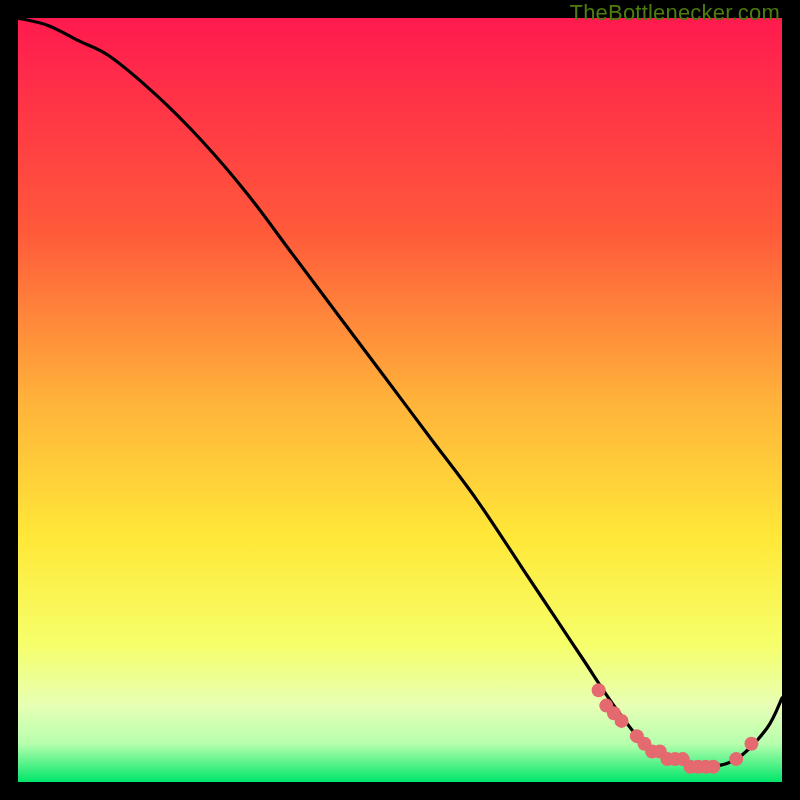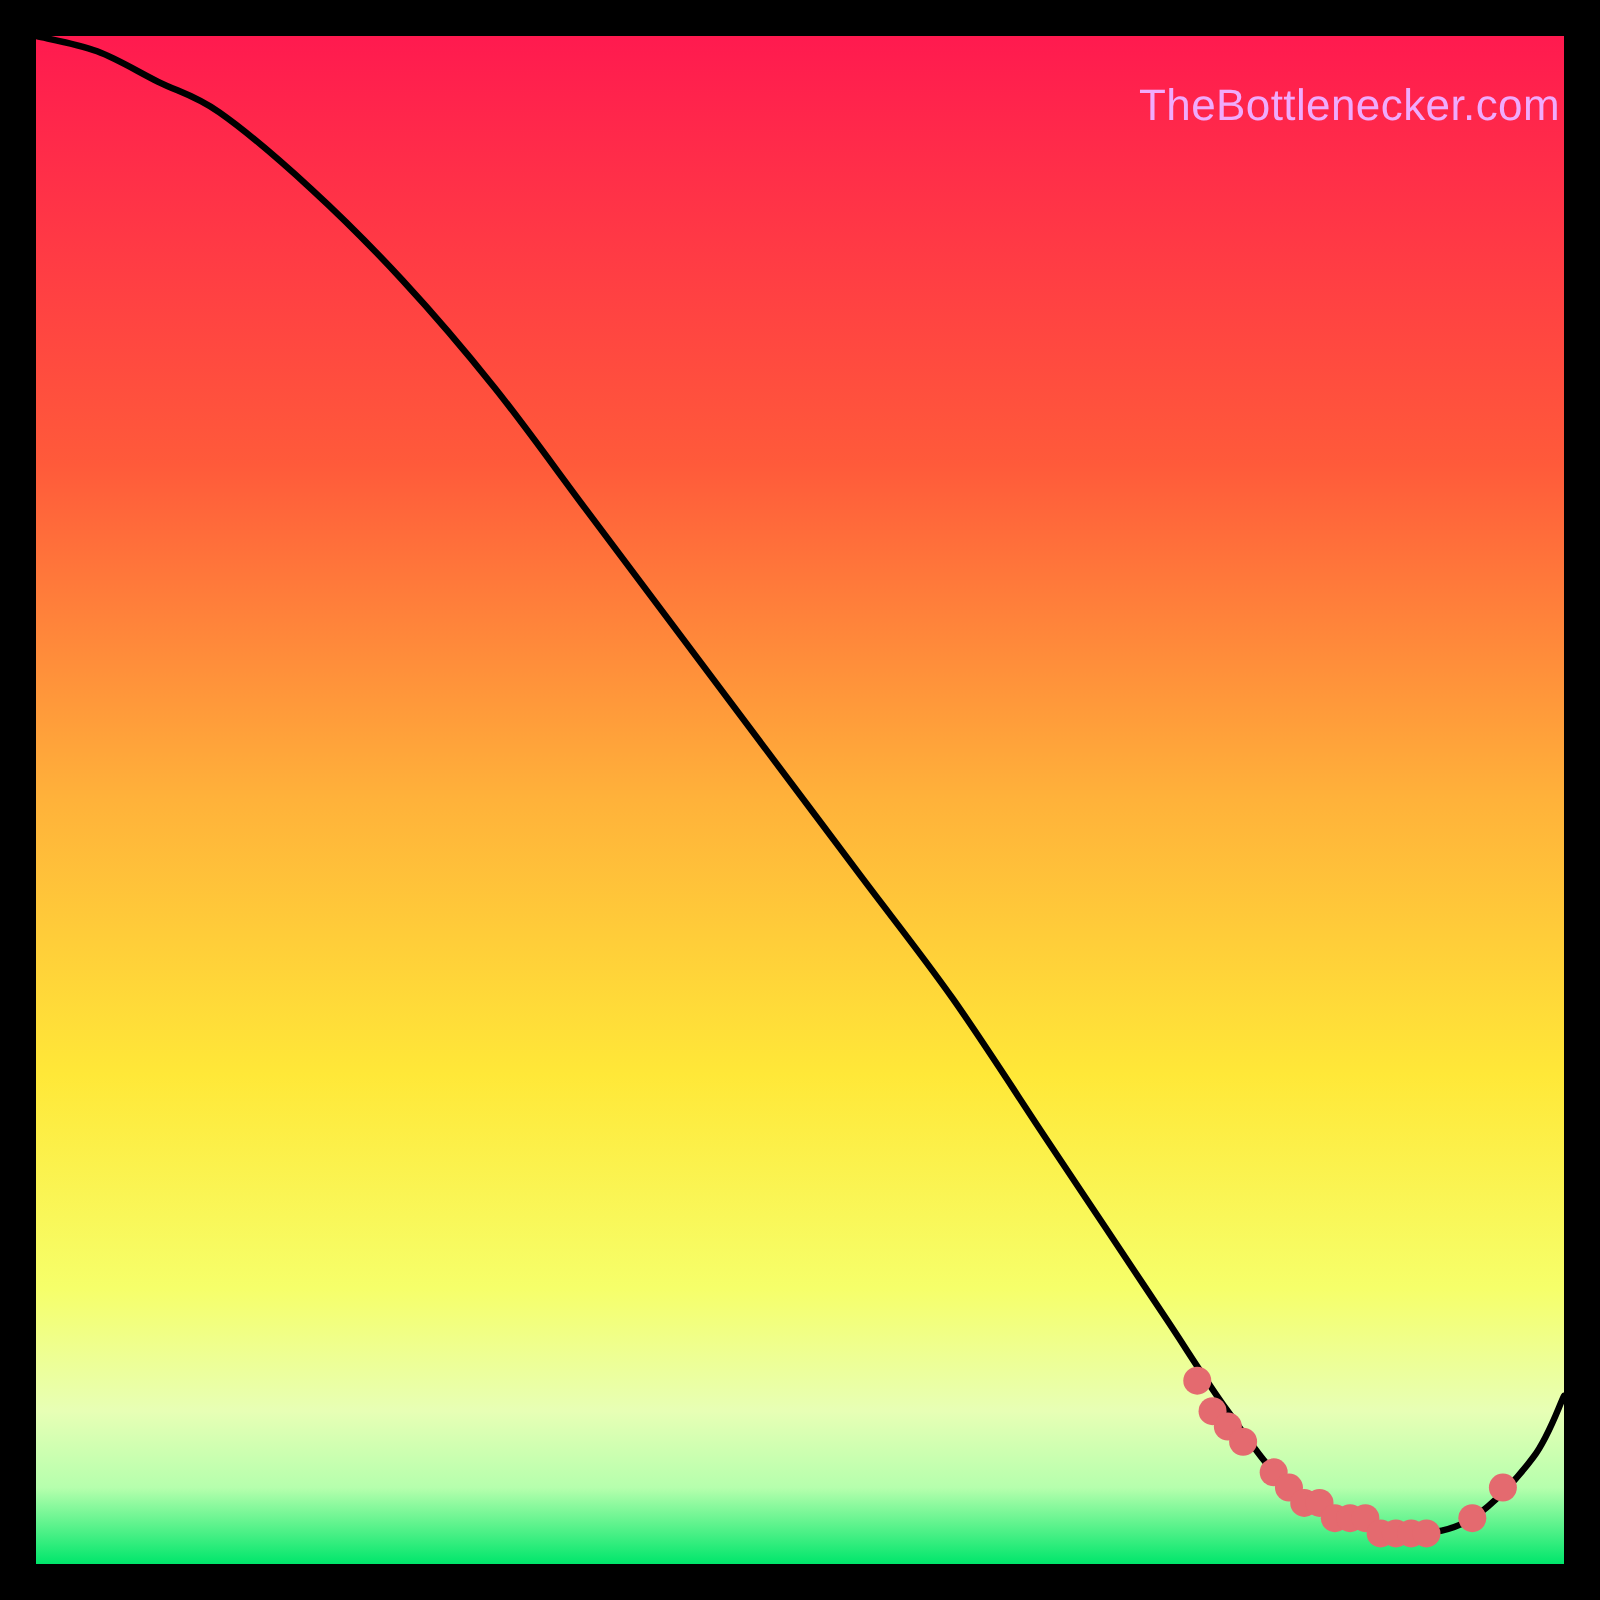--- a/index.html
+++ b/index.html
@@ -23,25 +23,24 @@
     position: absolute;
     left: 0;
     top: 0;
     width: 764px;
     height: 764px;
   }
   .watermark {
     position: absolute;
     top: 0px;
     right: 20px;
-    color: #f0abfc;
+    color: #4d7c0f;
     font-size: 22px;
     font-weight: 500;
     letter-spacing: 0.2px;
-    margin-top: 40px;
   }
 </style>
 </head>
 <body>
 
 <div class="frame">
   <svg class="plot" viewBox="0 0 764 764" preserveAspectRatio="none">
     <defs>
       <linearGradient id="bg" x1="0" y1="0" x2="0" y2="1">
         <stop offset="0%" stop-color="#ff1a4f"></stop>

